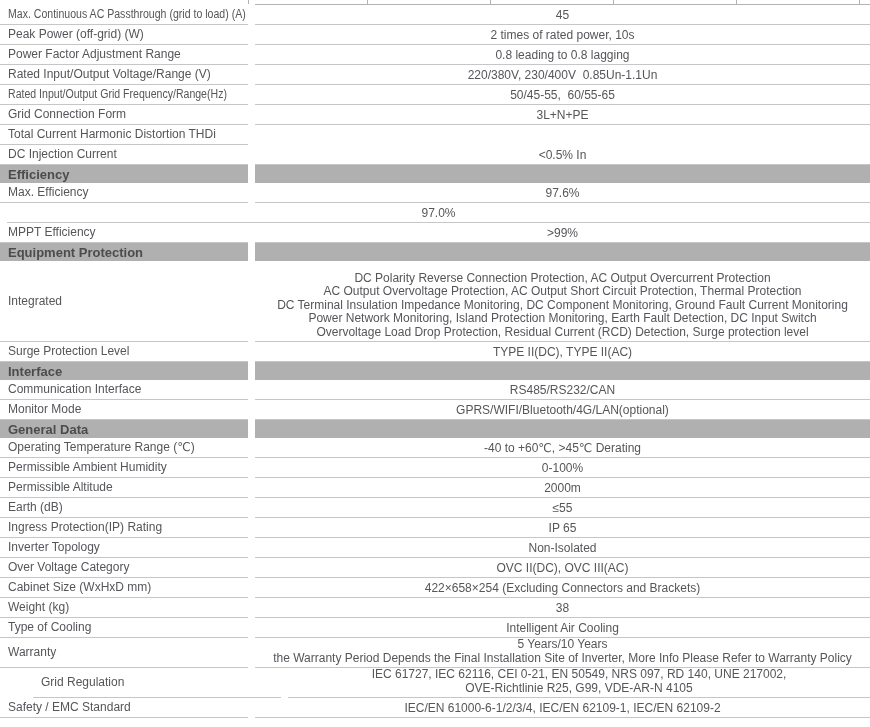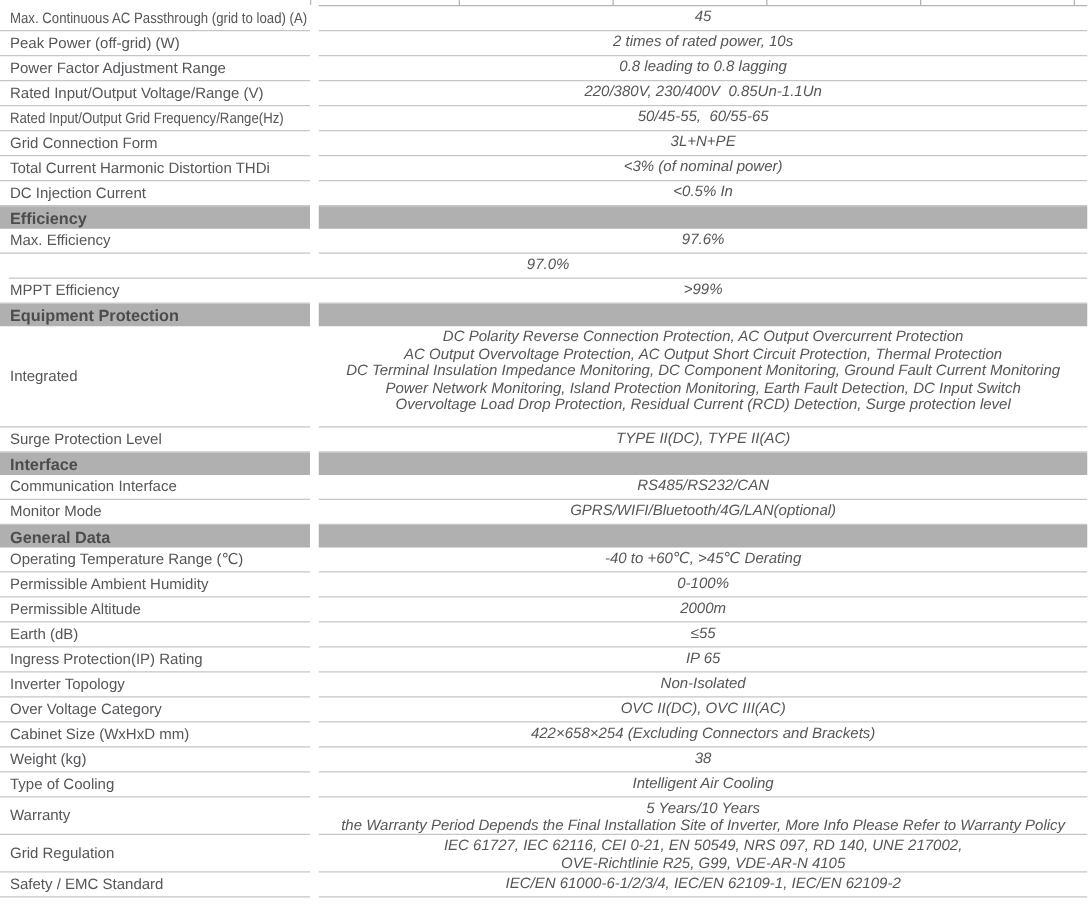--- a/index.html
+++ b/index.html
@@ -34,27 +34,26 @@
     width:248px;box-sizing:border-box;
     display:flex;align-items:center;
     padding-left:8px;
     border-bottom:1px solid var(--border);
     font-size:12px;line-height:13px;
     white-space:nowrap;overflow:visible;text-align:center;
   }
   .gap{width:7px;flex:0 0 7px;}
   .val{
     flex:1;box-sizing:border-box;
-    display:flex;align-items:flex-start;justify-content:center;
+    display:flex;align-items:flex-end;justify-content:center;
     text-align:center;
     border-bottom:1px solid var(--border);
     font-size:12px;line-height:13.5px;
     white-space:pre-line;
     padding:2px 4px;
-    font-style:italic;
   }
   .condensed .lbl-text{
     display:inline-block;transform:scaleX(0.88);transform-origin:left center;
   }
   .row.section{height:18px;}
   .section .lbl{
     background:var(--section-bg);
     border-bottom:none;
     font-weight:bold;font-size:13px;
     color:var(--section-text);
@@ -124,21 +123,20 @@
       </div>
     <div class="gap"></div>
     <div class="val"><span class="val-text">3L+N+PE</span></div>
   </div>
 
   <div class="row">
     <div class="lbl">
         <span class="lbl-text">Total Current Harmonic Distortion THDi</span>
       </div>
     <div class="gap"></div>
-    <div class="val"><span class="val-text">&lt;3% (of nominal power)</span></div>
   </div>
 
   <div class="row">
     <div class="lbl">
         <span class="lbl-text">DC Injection Current</span>
       </div>
     <div class="gap"></div>
     <div class="val"><span class="val-text">&lt;0.5% In</span></div>
   </div>
 
@@ -313,21 +311,21 @@
 
   <div class="row" style="height: 30px;">
     <div class="lbl">
         <span class="lbl-text">Warranty</span>
       </div>
     <div class="gap"></div>
     <div class="val"><span class="val-text">5 Years/10 Years
 the Warranty Period Depends the Final Installation Site of Inverter, More Info Please Refer to Warranty Policy</span></div>
   </div>
 
-  <div class="row" style="height: 30px;">
+  <div class="row" style="height: 30px; padding-left: 33px;">
     <div class="lbl">
         <span class="lbl-text">Grid Regulation</span>
       </div>
     <div class="gap"></div>
     <div class="val"><span class="val-text">IEC 61727, IEC 62116, CEI 0-21, EN 50549, NRS 097, RD 140, UNE 217002,
 OVE-Richtlinie R25, G99, VDE-AR-N 4105</span></div>
   </div>
 
   <div class="row">
     <div class="lbl">

